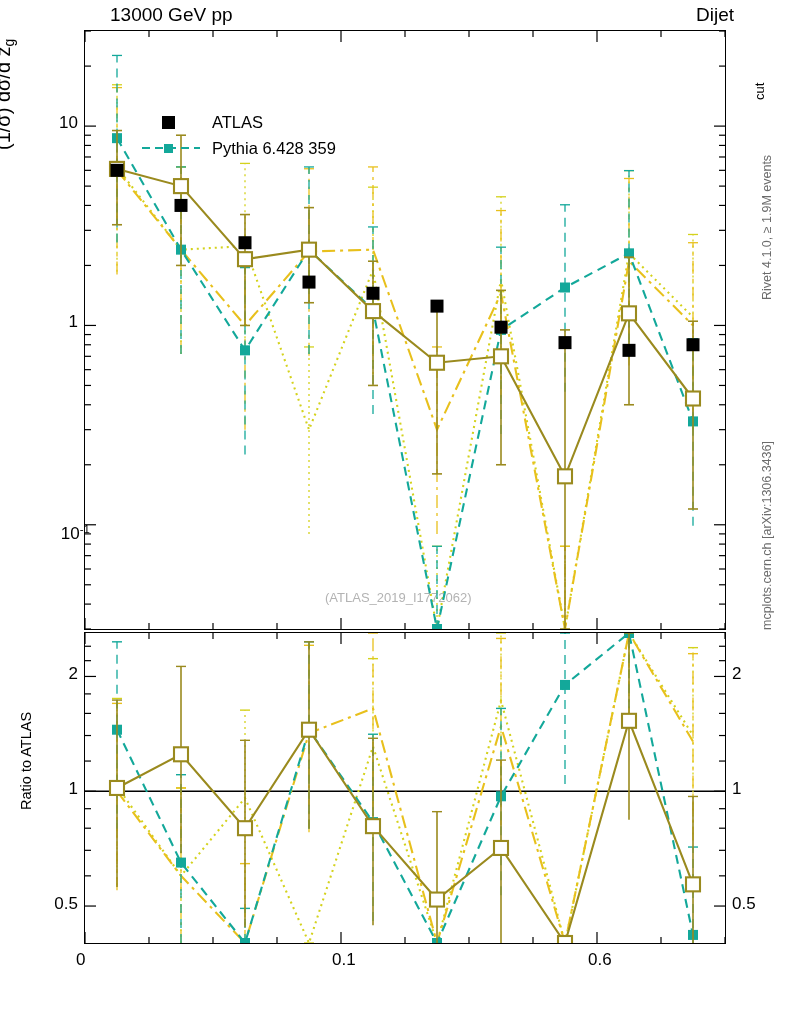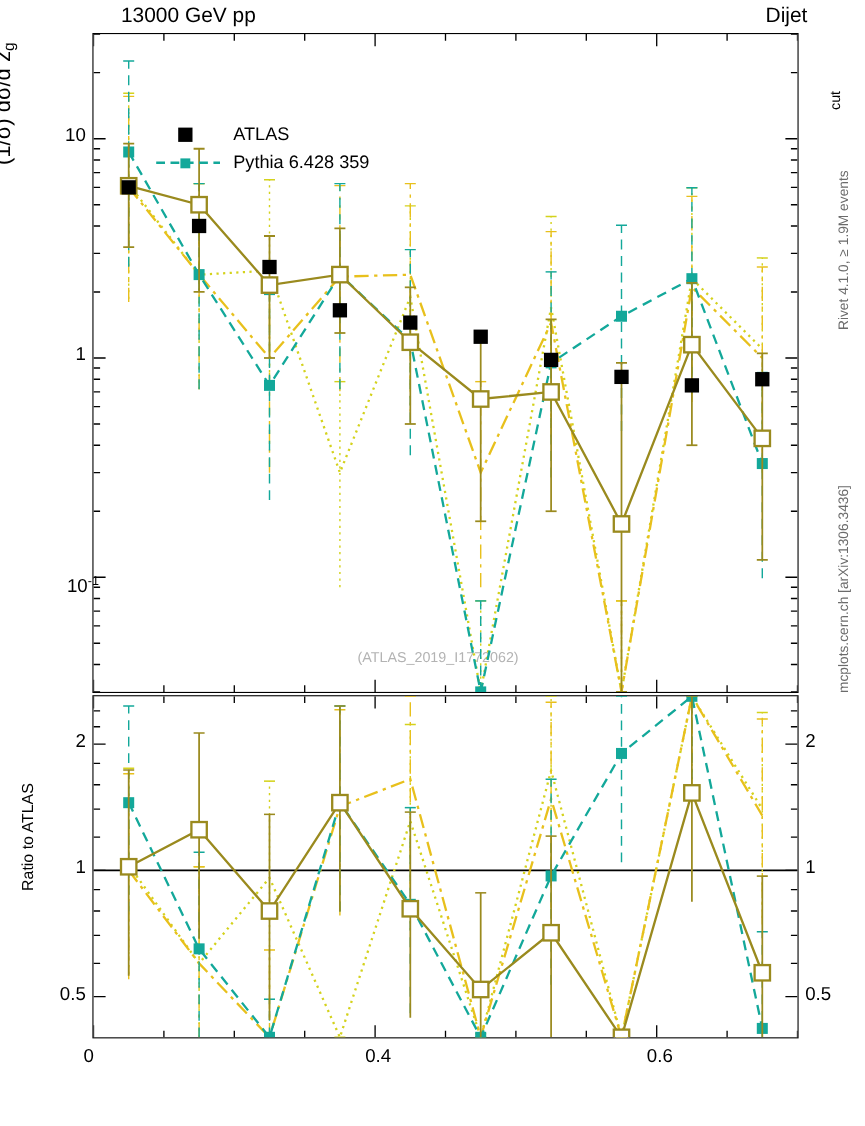--- a/index.html
+++ b/index.html
@@ -460,21 +460,21 @@
       <rect x="281" y="186.14651522887124" width="14" height="14" fill="#fff" stroke="#9a8a1e" stroke-width="2.1"></rect>
       <rect x="345" y="259.5483345470015" width="14" height="14" fill="#fff" stroke="#9a8a1e" stroke-width="2.1"></rect>
       <rect x="409" y="207.969588505378" width="14" height="14" fill="#fff" stroke="#9a8a1e" stroke-width="2.1"></rect>
       <rect x="473" y="303" width="14" height="14" fill="#fff" stroke="#9a8a1e" stroke-width="2.1"></rect>
       <rect x="537" y="80.81673192369652" width="14" height="14" fill="#fff" stroke="#9a8a1e" stroke-width="2.1"></rect>
       <rect x="601" y="244.34355456561553" width="14" height="14" fill="#fff" stroke="#9a8a1e" stroke-width="2.1"></rect>
     </svg>
 
   <div class="abs" id="ticklabels" style="left:0;top:0;width:786px;height:1024px;pointer-events:none;">
       <div class="abs tick" style="left: 76px; top: 950px;">0</div>
-      <div class="abs tick" style="left: 332px; top: 950px;">0.4</div>
+      <div class="abs tick" style="left: 332px; top: 950px;">0.1</div>
       <div class="abs tick" style="left: 588px; top: 950px;">0.6</div>
       <div class="abs tick" style="left: 18px; top: 113.106px; text-align: right; width: 60px;">10</div>
       <div class="abs tick" style="left: 18px; top: 312.44px; text-align: right; width: 60px;">1</div>
       <div class="abs tick" style="left: 30px; top: 510.773px; text-align: right; width: 60px; margin-top: 12px;">10<span class="exp">-1</span></div>
       <div class="abs tick" style="left: 18px; top: 894.044px; text-align: right; width: 60px;">0.5</div>
       <div class="abs tick" style="left: 732px; top: 894.044px;">0.5</div>
       <div class="abs tick" style="left: 18px; top: 779.248px; text-align: right; width: 60px;">1</div>
       <div class="abs tick" style="left: 732px; top: 779.248px;">1</div>
       <div class="abs tick" style="left: 18px; top: 664.452px; text-align: right; width: 60px;">2</div>
       <div class="abs tick" style="left: 732px; top: 664.452px;">2</div>

